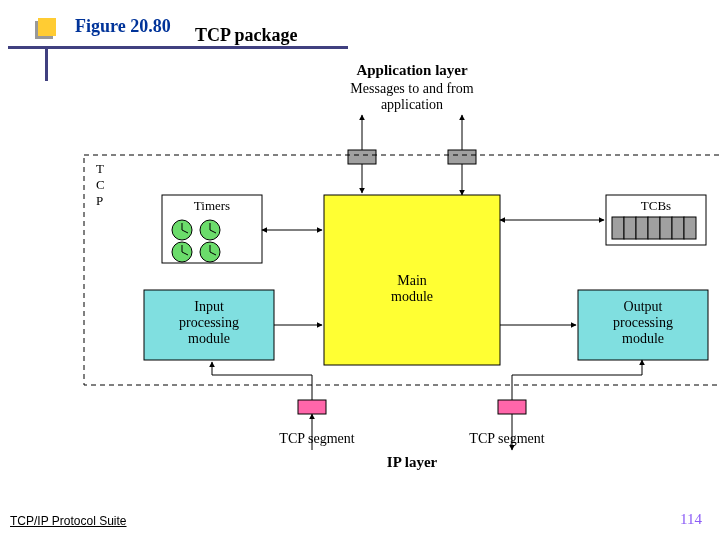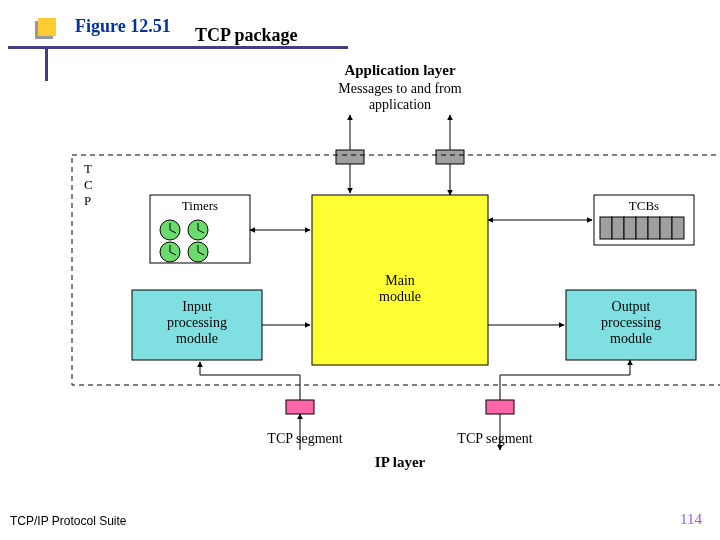--- a/index.html
+++ b/index.html
@@ -4,34 +4,34 @@
 <style>
   * { box-sizing: border-box; margin: 0; padding: 0; }
   body { width: 720px; height: 540px; background: #fff; font-family: "Times New Roman", serif; position: relative; }
   .slide { width: 720px; height: 540px; position: relative; }
   .header { position: absolute; top: 8px; left: 0; width: 100%; height: 50px; }
   .bullet { position: absolute; top: 10px; left: 38px; width: 18px; height: 18px; background: #ffcc33; box-shadow: -3px 3px 0 #999; }
   .figno { position: absolute; top: 8px; left: 75px; font-weight: bold; color: #003399; font-size: 18px; }
   .figtitle { position: absolute; top: 17px; left: 195px; font-weight: bold; font-size: 18px; color: #000; }
   .hline { position: absolute; left: 8px; top: 38px; width: 340px; height: 3px; background: #404080; }
   .vline { position: absolute; left: 45px; top: 38px; width: 3px; height: 35px; background: #404080; }
-  .diagram { position: absolute; top: 55px; left: 0; width: 656px; height: 420px; padding-left: 40px; }
+  .diagram { position: absolute; top: 55px; left: 12px; width: 656px; height: 420px; padding-left: 40px; }
   svg { overflow: visible; }
   .label { font-family: "Times New Roman", serif; fill: #000; }
   .box-label { font-family: "Times New Roman", serif; fill: #000; text-anchor: middle; }
-  .footer-left { position: absolute; left: 10px; bottom: 12px; font-family: Arial, sans-serif; font-size: 12px; color: #000; }
+  .footer-left { position: absolute; left: 10px; bottom: 12px; font-family: Arial, sans-serif; font-size: 12px; color: #000; text-decoration: underline; }
   .footer-right { position: absolute; right: 18px; bottom: 12px; font-family: "Times New Roman", serif; font-size: 15px; color: #8b5cf6; }
 </style>
 </head>
 <body>
 
 <div class="slide">
   <div class="header">
     <div class="bullet"></div>
-    <div class="figno">Figure 12.51</div>
+    <div class="figno">Figure 20.80</div>
     <div class="figtitle">TCP package</div>
     <div class="hline"></div>
     <div class="vline"></div>
   </div>
 
   <div class="diagram">
     <svg width="720" height="420">
       <defs>
         <marker id="arrow" viewBox="0 0 10 10" refX="9" refY="5" markerWidth="6" markerHeight="6" orient="auto-start-reverse">
           <path d="M 0 0 L 10 5 L 0 10 z" fill="#000"></path>

